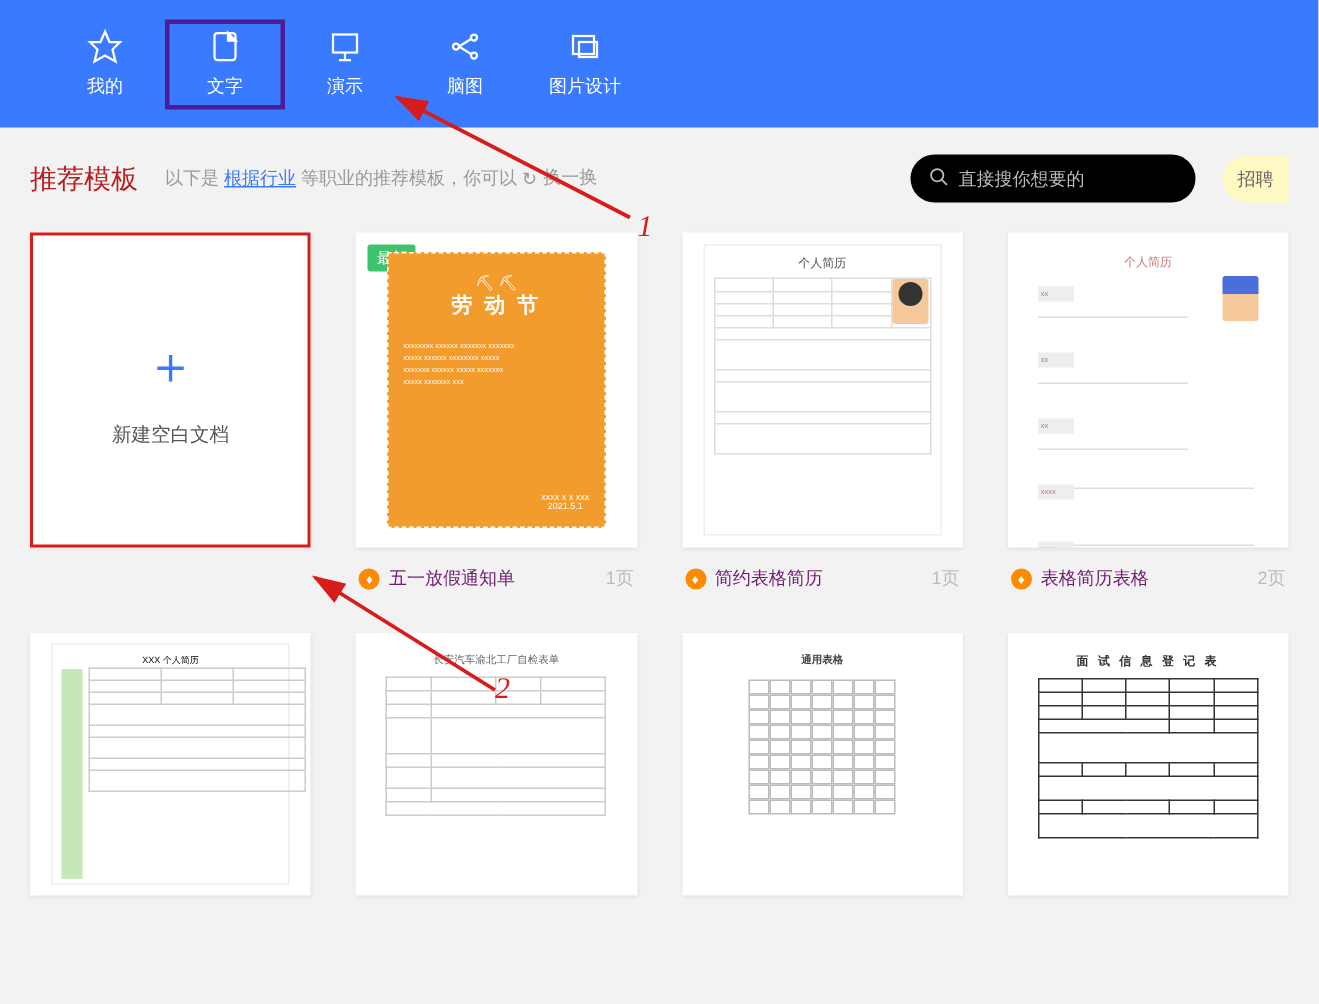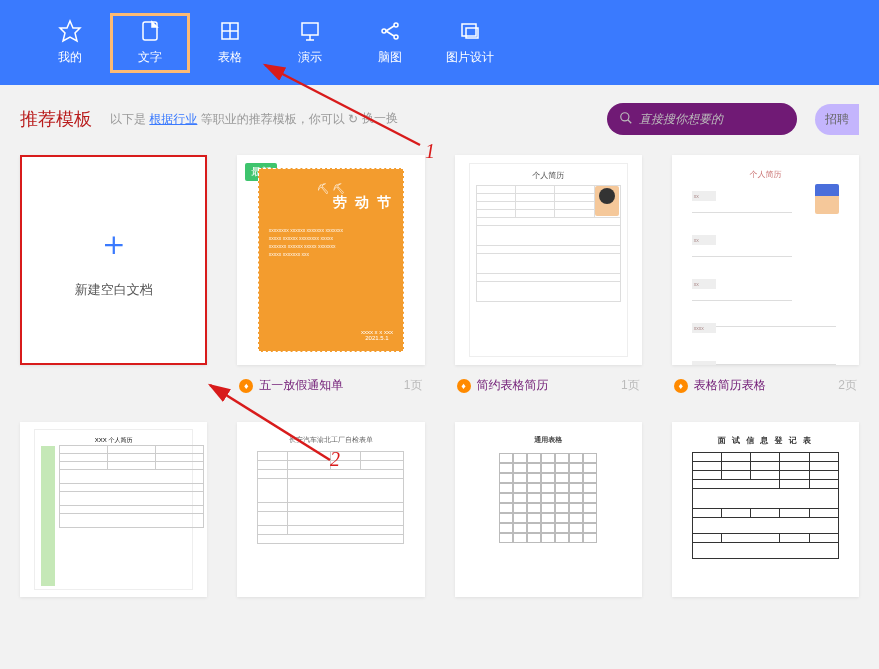--- a/index.html
+++ b/index.html
@@ -1,48 +1,48 @@
 <!DOCTYPE html>
 <html><head>
   <meta charset="utf-8">
   <style>
     * { box-sizing: border-box; margin: 0; padding: 0; }
     body { font-family: "Microsoft YaHei", Arial, sans-serif; background: #f2f2f2; width: 879px; height: 669px; overflow: hidden; }
     
     .topbar { background: #3a7afe; height: 85px; display: flex; align-items: center; padding: 0 30px; gap: 0; }
     .topbar-item { display: flex; flex-direction: column; align-items: center; justify-content: center; color: #fff; font-size: 12px; gap: 6px; width: 80px; height: 60px; cursor: pointer; }
     .topbar-item svg, .topbar-item .ticon { width: 26px; height: 24px; }
-    .topbar-highlight { border: 3px solid #fdba74; }
+    .topbar-highlight { border: 3px solid #4c1d95; }
     
     .main { padding: 18px 20px; }
     .header-row { display: flex; align-items: center; gap: 18px; margin-bottom: 20px; }
     .title { font-size: 18px; color: #b91c1c; font-weight: 500; }
     .subtext { font-size: 12px; color: #999; }
     .subtext a { color: #3a7afe; text-decoration: underline; text-align: center; }
     .refresh { color: #999; font-size: 12px; display: inline-flex; align-items: center; gap: 4px; }
-    .search-box { margin-left: auto; background: #701a75; border-radius: 16px; height: 32px; width: 190px; display: flex; align-items: center; padding: 0 12px; gap: 6px; color: #bbb; font-size: 12px; font-style: italic; }
-    .pill-btn { background: #c4b5fd; border-radius: 16px 0 0 16px; padding: 7px 10px; font-size: 12px; color: #666; }
+    .search-box { margin-left: auto; background: #000000; border-radius: 16px; height: 32px; width: 190px; display: flex; align-items: center; padding: 0 12px; gap: 6px; color: #bbb; font-size: 12px; }
+    .pill-btn { background: #fef9c3; border-radius: 16px 0 0 16px; padding: 7px 10px; font-size: 12px; color: #666; }
 
     .grid { display: grid; grid-template-columns: repeat(4, 1fr); gap: 28px 30px; }
     .card-wrap { display: flex; flex-direction: column; }
     .thumb { background: #fff; width: 100%; height: 210px; position: relative; box-shadow: 0 1px 3px rgba(0,0,0,.08); display: flex; align-items: center; justify-content: center; overflow: hidden; }
     .thumb.blank { border: 2px solid #d81b1b; background: #fff; }
     .plus { font-size: 34px; color: #3a7afe; font-weight: 200; }
     .blank-label { font-size: 13px; color: #555; margin-top: 14px; }
     .badge-new { position: absolute; top: 8px; left: 8px; background: #3ec46d; color: #fff; font-size: 10px; padding: 2px 6px; border-radius: 2px; }
     
     .caption-row { display: flex; align-items: center; margin-top: 12px; padding: 0 2px; }
     .fire { width: 14px; height: 14px; background: #ff8a00; border-radius: 50%; display: inline-flex; align-items: center; justify-content: center; color: #fff; font-size: 9px; margin-right: 6px; }
     .cap-text { font-size: 12px; color: #701a75; flex: 1; }
     .pages { font-size: 12px; color: #bbb; }
     
     .thumb-row2 { background: #fff; width: 100%; height: 175px; box-shadow: 0 1px 3px rgba(0,0,0,.08); display: flex; align-items: center; justify-content: center; overflow: hidden; }
     .orange-doc { width: 78%; height: 88%; background: #f39c2e; color: #fff; padding: 14px 10px; text-align: center; border: 1px dashed #fff; position: relative; }
     .orange-title { font-size: 20px; font-weight: bold; margin: 6px 0; }
-    .orange-sub { font-size: 14px; font-weight: bold; letter-spacing: 2px; text-align: right; }
+    .orange-sub { font-size: 14px; font-weight: bold; letter-spacing: 2px; }
     .orange-body { font-size: 5px; margin-top: 14px; line-height: 1.6; text-align: left; opacity: .9; }
     .orange-foot { position: absolute; bottom: 10px; right: 10px; font-size: 6px; }
     
     .resume-doc { width: 85%; height: 92%; border: 1px solid #eee; padding: 6px; }
     .resume-title { text-align: center; font-size: 8px; color: #555; margin-bottom: 4px; }
     .resume-table { width: 100%; border-collapse: collapse; }
     .resume-table td { border: 1px solid #ddd; height: 8px; font-size: 5px; color: #aaa; }
     .avatar { width: 24px; height: 30px; background: #f5c89a; border-radius: 2px; display: inline-block; }
     .avatar.female::after { content: ""; display: block; width: 16px; height: 16px; background: #333; border-radius: 50%; margin: 2px auto; }
     .avatar.male { background: linear-gradient(#4a6edb 40%, #f5c89a 40%); }
@@ -84,28 +84,20 @@
         <polygon points="12,2 15,9 22,9 17,14 19,22 12,18 5,22 7,14 2,9 9,9"></polygon>
       </svg>
     <span>我的</span>
   </div>
   <div class="topbar-item topbar-highlight">
     <svg viewBox="0 0 24 24" fill="none" stroke="#fff" stroke-width="1.5">
         <rect x="5" y="3" width="14" height="18" rx="2"></rect>
         <path d="M14 3l5 5h-5z" fill="#fff"></path>
       </svg>
     <span>文字</span>
-  </div>
-  <div class="topbar-item">
-    <svg viewBox="0 0 24 24" fill="none" stroke="#fff" stroke-width="1.5">
-        <rect x="4" y="4" width="16" height="16"></rect>
-        <line x1="4" y1="12" x2="20" y2="12"></line>
-        <line x1="12" y1="4" x2="12" y2="20"></line>
-      </svg>
-    <span>表格</span>
   </div>
   <div class="topbar-item">
     <svg viewBox="0 0 24 24" fill="none" stroke="#fff" stroke-width="1.5">
         <rect x="4" y="4" width="16" height="12"></rect>
         <line x1="12" y1="16" x2="12" y2="21"></line>
         <polyline points="8,21 16,21"></polyline>
       </svg>
     <span>演示</span>
   </div>
   <div class="topbar-item">

